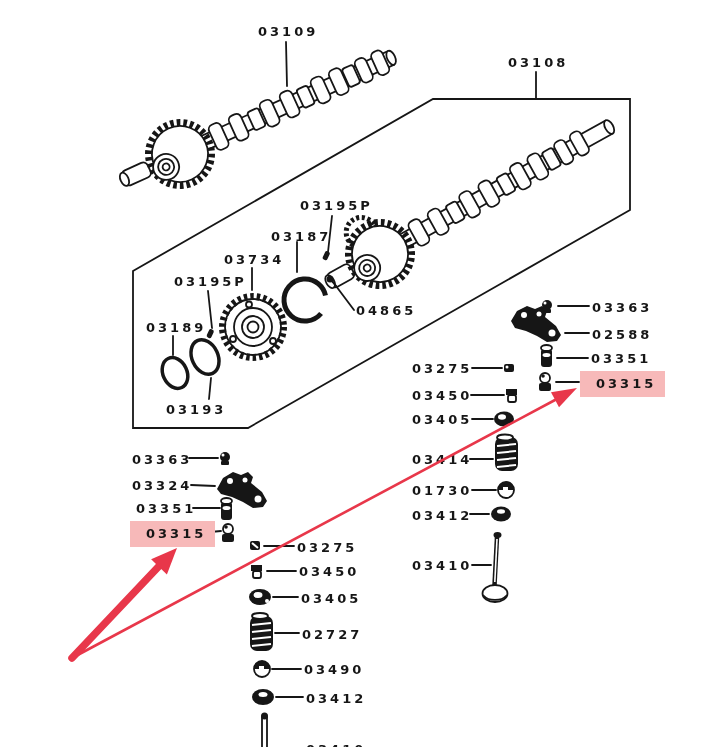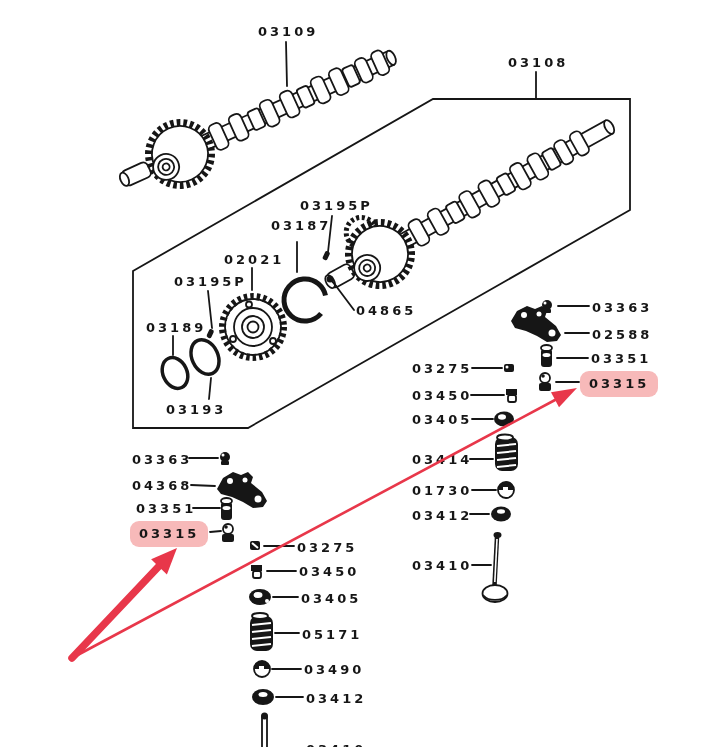--- a/index.html
+++ b/index.html
@@ -13,21 +13,21 @@
   svg.layer { position:absolute; left:0; top:0; }
   .ln   { stroke:var(--line); stroke-width:1.8; fill:none; stroke-linecap:round; }
   .part { stroke:var(--line); stroke-width:1.8; fill:#fff; stroke-linejoin:round; }
   .fillb{ fill:var(--line); stroke:none; }
   .wht  { stroke:#fff; stroke-width:2; fill:none; }
   .teeth{ fill:none; stroke:var(--line); stroke-width:7; }
   .lbl {
     position:absolute; font-weight:bold; font-size:13px; line-height:15px;
     letter-spacing:3px; color:var(--line); white-space:nowrap;
   }
-  .lbl.hl { background:var(--highlight); padding:5px 9px 6px 9px;border-radius:9px; }
+  .lbl.hl { background:var(--highlight); padding:5px 9px 6px 16px; }
   .arrow-line { stroke:var(--arrow); fill:none; stroke-linecap:round; }
   .arrow-head { fill:var(--arrow); stroke:none; }
 </style>
 </head>
 <body>
 
 <div id="stage">
 
   <svg class="layer" width="726" height="747" viewBox="0 0 726 747">
 
@@ -249,36 +249,36 @@
       <line x1="541" y1="333" x2="565" y2="333"></line>
       <line x1="533" y1="358" x2="564" y2="358"></line>
       <line x1="532" y1="382" x2="555" y2="382"></line>
     </g>
   </svg>
 
   <div class="lbl" style="left:234px;top:24px">03109</div>
   <div class="lbl" style="left:484px;top:55px">03108</div>
 
   <div class="lbl" style="left:276px;top:198px">03195P</div>
-  <div class="lbl" style="left:247px;top:218px">03187</div>
-  <div class="lbl" style="left:200px;top:252px">02021</div>
+  <div class="lbl" style="left:247px;top:229px">03187</div>
+  <div class="lbl" style="left:200px;top:252px">03734</div>
   <div class="lbl" style="left:150px;top:274px">03195P</div>
   <div class="lbl" style="left:122px;top:320px">03189</div>
   <div class="lbl" style="left:332px;top:303px">04865</div>
   <div class="lbl" style="left:142px;top:402px">03193</div>
 
   <div class="lbl" style="left:108px;top:452px">03363</div>
-  <div class="lbl" style="left:108px;top:478px">04368</div>
+  <div class="lbl" style="left:108px;top:478px">03324</div>
   <div class="lbl" style="left:112px;top:501px">03351</div>
   <div class="lbl hl" style="left:106px;top:521px">03315</div>
 
   <div class="lbl" style="left:273px;top:540px">03275</div>
   <div class="lbl" style="left:275px;top:564px">03450</div>
   <div class="lbl" style="left:277px;top:591px">03405</div>
-  <div class="lbl" style="left:278px;top:627px">05171</div>
+  <div class="lbl" style="left:278px;top:627px">02727</div>
   <div class="lbl" style="left:280px;top:662px">03490</div>
   <div class="lbl" style="left:282px;top:691px">03412</div>
   <div class="lbl" style="left:282px;top:742px">03410</div>
 
   <div class="lbl" style="left:388px;top:361px">03275</div>
   <div class="lbl" style="left:388px;top:388px">03450</div>
   <div class="lbl" style="left:388px;top:412px">03405</div>
   <div class="lbl" style="left:388px;top:452px">03414</div>
   <div class="lbl" style="left:388px;top:483px">01730</div>
   <div class="lbl" style="left:388px;top:508px">03412</div>

